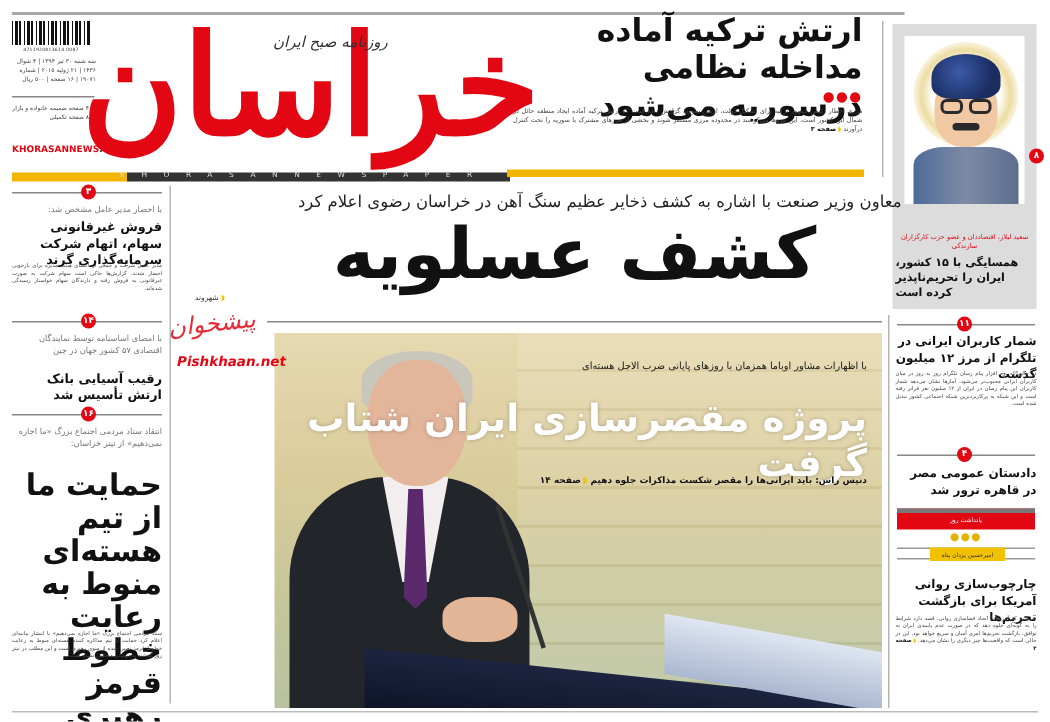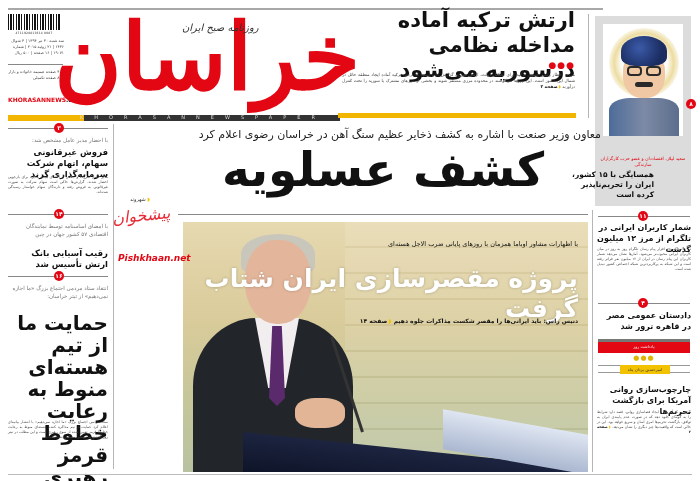--- a/index.html
+++ b/index.html
@@ -45,21 +45,21 @@
   .portrait .glass { position: absolute; top: 42px; width: 15px; height: 10px; border: 2px solid #2a2a2a; border-radius: 4px; }
   .portrait .mst { position: absolute; left: 32px; top: 58px; width: 18px; height: 5px; background: #2a2a2a; border-radius: 3px; }
   .portrait .body { position: absolute; left: 6px; top: 74px; width: 70px; height: 40px; border-radius: 30% 30% 0 0;
     background: linear-gradient(90deg, #4d6c9a, #7d8aa5 50%, #5b6e8c); }
   .portrait .swirl { position: absolute; left: 6px; top: 4px; width: 70px; height: 70px; border-radius: 50%;
     background: radial-gradient(circle, transparent 45%, #e8d48a 60%, transparent 75%); opacity: .8; }
   .badge { position: absolute; width: 10px; height: 10px; border-radius: 50%; background: #e30613; color: #fff;
     font-size: 6px; line-height: 10px; text-align: center; font-weight: bold; }
   .badge-portrait { left: 686px; top: 99px; }
   .portrait-caption { left: 598px; top: 156px; width: 90px; font-size: 4.5px; line-height: 6px; color: #e30613; text-align: center; }
-  .portrait-head { left: 564px; top: 170px; width: 90px; font-size: 7.5px; line-height: 10px; font-weight: bold; text-align: right; }
+  .portrait-head { left: 597px; top: 170px; width: 90px; font-size: 7.5px; line-height: 10px; font-weight: bold; text-align: left; }
 
   
   .rc-rule { position: absolute; left: 598px; width: 92px; height: 1px; background: #888; }
   .rc-badge { left: 638px; }
   .rc-head { left: 597px; width: 94px; font-size: 8px; line-height: 11px; font-weight: bold; text-align: right; }
   .rc-body { left: 597px; width: 94px; font-size: 3.6px; line-height: 5px; color: #444; text-align: justify; }
   .red-box { left: 598px; top: 339px; width: 92px; height: 14px; background: #e30613; border-top: 3px solid #777; }
   .red-box-label { position: absolute; left: 0; width: 100%; top: 2px; font-size: 4px; color: #fff; text-align: center; }
   .gold-dots { left: 600px; top: 354px; width: 88px; font-size: 7px; color: #e0b400; text-align: center; letter-spacing: 1px; }
   .tag-strip { left: 598px; top: 365px; width: 92px; height: 8px; border-top: 1px solid #999; border-bottom: 1px solid #999; }
@@ -95,21 +95,21 @@
   .lc-badge { left: 54px; }
   .lc-rule { position: absolute; left: 8px; width: 100px; height: 1px; background: #888; }
   .lc-kicker { left: 8px; width: 100px; font-size: 5.5px; line-height: 8px; color: #777; text-align: right; }
   .lc-head { left: 8px; width: 100px; font-size: 8.5px; line-height: 11px; font-weight: bold; text-align: right; }
   .lc-body { left: 8px; width: 100px; font-size: 3.6px; line-height: 5px; color: #444; text-align: justify; }
   .lc-big { left: 8px; top: 312px; width: 100px; font-size: 20px; line-height: 22px; font-weight: 900; text-align: right; }
   .col-rule-left { left: 113px; top: 124px; height: 345px; }
   .col-rule-right { left: 592px; top: 210px; height: 262px; }
 
   .watermark { left: 112px; top: 206px; font-size: 16px; color: #e30613; font-style: italic; font-family: "DejaVu Serif", serif; opacity: .85; transform: rotate(-6deg); }
-  .watermark-url { left: 118px; top: 237px; font-size: 9px; color: #e30613; font-weight: bold; direction: ltr; font-style: italic; margin-top: 16px; }
+  .watermark-url { left: 118px; top: 237px; font-size: 9px; color: #e30613; font-weight: bold; direction: ltr; font-style: italic; }
   .bottom-rule { left: 8px; top: 474px; width: 684px; height: 1px; background: #bbb; }
 </style>
 </head>
 <body>
 
 <div class="abs top-rule"></div>
 <div class="abs barcode"></div>
 <div class="abs barcode-num">4711920813614 0087</div>
 <div class="abs issue-info">سه شنبه ۳۰ تیر ۱۳۹۴ | ۴ شوال ۱۴۳۶ | ۲۱ ژوئیه ۲۰۱۵ | شماره ۱۹۰۷۱ | ۱۶ صفحه | ۵۰۰ ریال</div>
 <div class="abs info-rule"></div>

